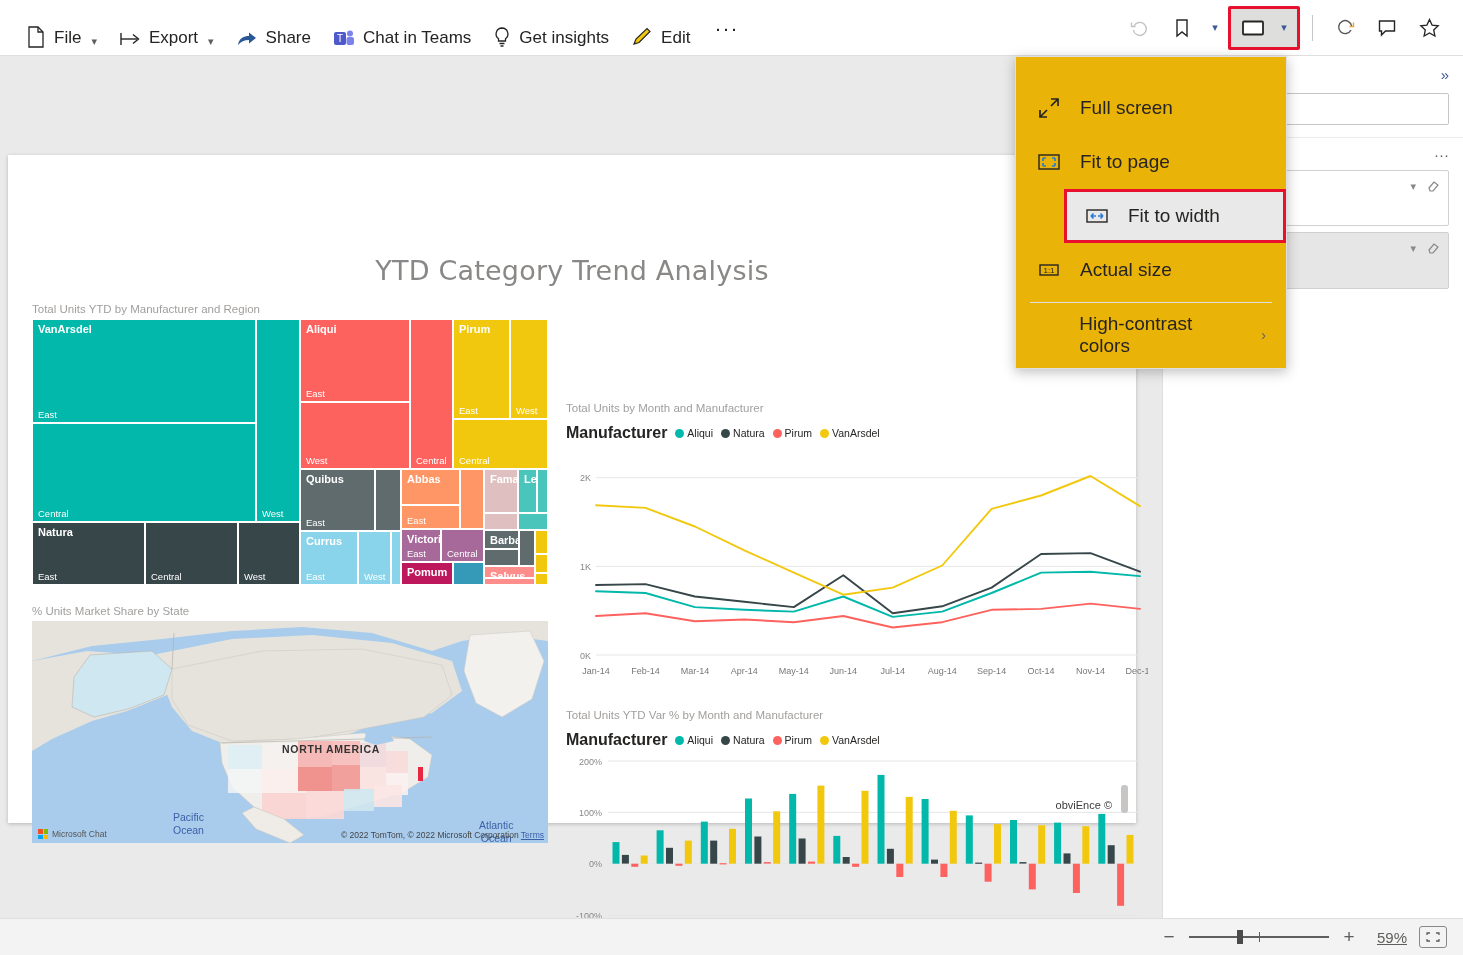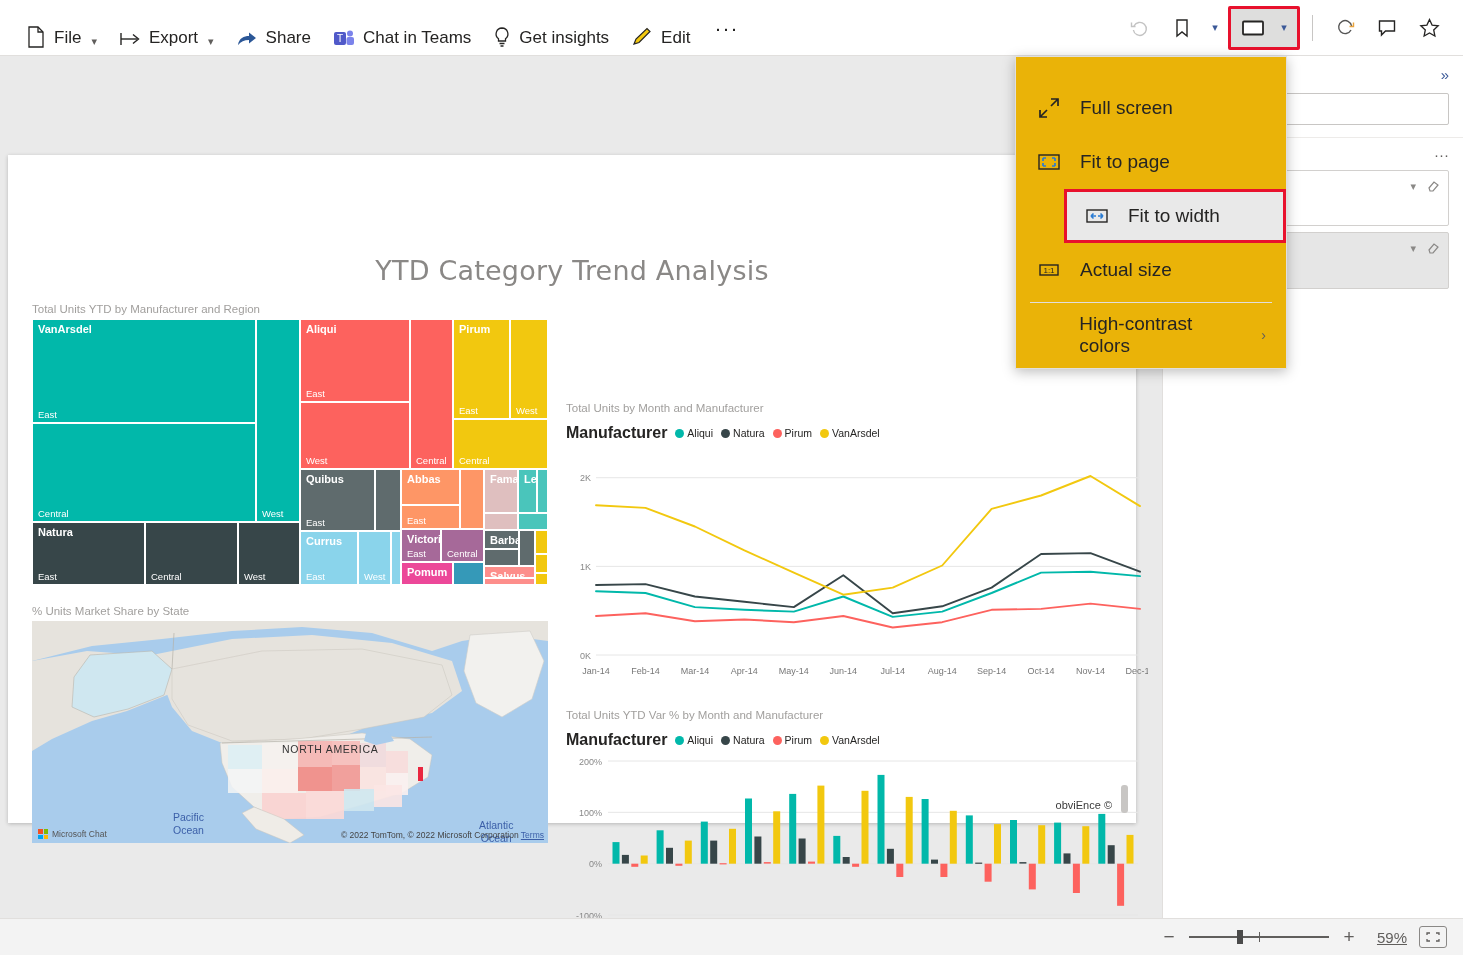--- a/index.html
+++ b/index.html
@@ -44,21 +44,21 @@
   .tm{position:absolute;box-sizing:border-box;border:1px solid #ffffff;overflow:hidden;}
   .tm .mlab{position:absolute;left:5px;top:3px;font-size:11px;color:#fff;font-weight:600;white-space:nowrap;}
   .tm .rlab{position:absolute;left:5px;bottom:2px;font-size:9.5px;color:#fff;white-space:nowrap;}
   .tm.dark .mlab,.tm.dark .rlab{color:#ffffff;}
 
   
   .map-wrap{position:absolute;left:24px;top:450px;width:516px;height:16px;}
   .mapbox{position:absolute;left:24px;top:466px;width:516px;height:222px;overflow:hidden;background:#aaccee;}
   .mapsvg{position:absolute;left:0;top:0;}
   .map-label{position:absolute;font-family:"Liberation Sans",sans-serif;pointer-events:none;}
-  .lbl-na{left:250px;top:122px;font-size:10.5px;font-weight:400;color:#333;letter-spacing:.7px;}
+  .lbl-na{left:250px;top:122px;font-size:10.5px;font-weight:700;color:#333;letter-spacing:.7px;}
   .lbl-pac{left:141px;top:190px;font-size:10.5px;color:#3b5fa8;text-align:right;line-height:13px;}
   .lbl-atl{left:447px;top:198px;font-size:10.5px;color:#3b5fa8;text-align:center;line-height:13px;}
   .bing{position:absolute;left:6px;bottom:4px;display:flex;align-items:center;gap:4px;font-size:8.5px;color:#555;}
   .bing-sq{width:10px;height:10px;display:grid;grid-template-columns:1fr 1fr;grid-template-rows:1fr 1fr;gap:1px;}
   .attr{position:absolute;right:4px;bottom:3px;font-size:8.5px;color:#444;}
   .attr u{color:#3b5fa8;}
 
   
   .line-wrap{position:absolute;left:558px;top:247px;width:582px;height:16px;}
   .line-legend{position:absolute;left:558px;top:271px;height:14px;display:flex;align-items:center;gap:0;}
@@ -304,21 +304,21 @@
             <span class="rlab">East</span>
           </div>
           <div class="tm" style="left: 428px; top: 150px; width: 24px; height: 60px; background: rgb(254, 150, 102);"></div>
           <div class="tm dark" style="left: 369px; top: 210px; width: 40px; height: 33px; background: rgb(166, 105, 153);">
             <span class="mlab">Victoria</span>
             <span class="rlab">East</span>
           </div>
           <div class="tm dark" style="left: 409px; top: 210px; width: 43px; height: 33px; background: rgb(166, 105, 153);">
             <span class="rlab">Central</span>
           </div>
-          <div class="tm dark" style="left: 369px; top: 243px; width: 52px; height: 23px; background: #ec4899;">
+          <div class="tm dark" style="left: 369px; top: 243px; width: 52px; height: 23px; background: #be185d;">
             <span class="mlab">Pomum</span>
           </div>
           <div class="tm dark" style="left: 421px; top: 243px; width: 31px; height: 23px; background: rgb(53, 153, 184);"></div>
           <div class="tm" style="left: 452px; top: 150px; width: 34px; height: 44px; background: rgb(223, 191, 191);">
             <span class="mlab">Fama</span>
           </div>
           <div class="tm" style="left: 452px; top: 194px; width: 34px; height: 17px; background: rgb(223, 191, 191);"></div>
           <div class="tm" style="left: 486px; top: 150px; width: 19px; height: 44px; background: rgb(74, 197, 187);">
             <span class="mlab">Leo</span>
           </div>

